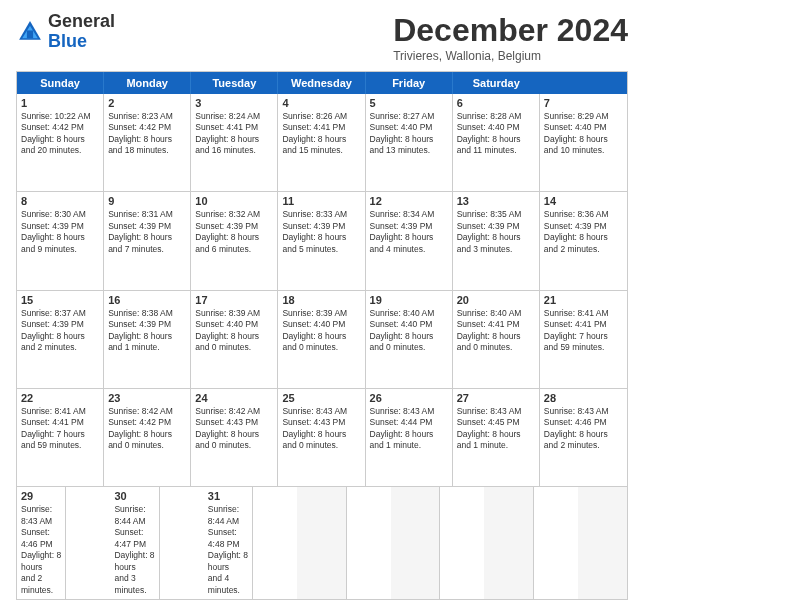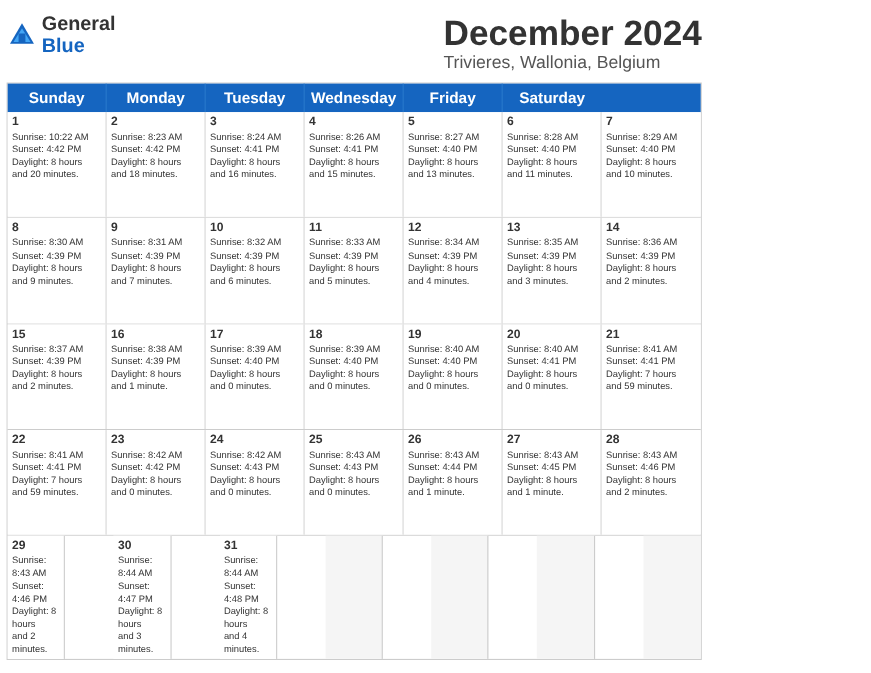--- a/index.html
+++ b/index.html
@@ -6,21 +6,21 @@
     body {
       font-family: Arial, sans-serif;
       background: #fff;
       width: 792px;
       height: 612px;
       overflow: hidden;
     }
     .page {
       width: 644px;
       height: 612px;
-      padding: 12px 6px;
+      padding: 12px 16px;
       display: flex;
       flex-direction: column;
     }
     .header {
       display: flex;
       justify-content: space-between;
       align-items: flex-start;
       margin-bottom: 8px;
     }
     .logo {
@@ -40,39 +40,39 @@
       height: 28px;
     }
     .title-block {
     }
     .month-title {
       font-size: 32px;
       font-weight: bold;
       color: #333;
     }
     .subtitle {
-      font-size: 16px;
+      font-size: 12px;
       color: #555;
     }
     .calendar {
       flex: 1;
       display: flex;
       flex-direction: column;
       border: 1px solid #ccc;
     }
     .cal-header {
       display: grid;
       grid-template-columns: repeat(7, 1fr);
       background: #1565c0;
     }
     .cal-header-cell {
       color: #fff;
       text-align: center;
       padding: 5px 4px;
-      font-size: 14px;
+      font-size: 11px;
       font-weight: bold;
       border-right: 1px solid #2979cc;
     }
     .cal-header-cell:last-child { border-right: none; }
     .cal-body {
       display: flex;
       flex-direction: column;
       flex: 1;
     }
     .cal-row {

